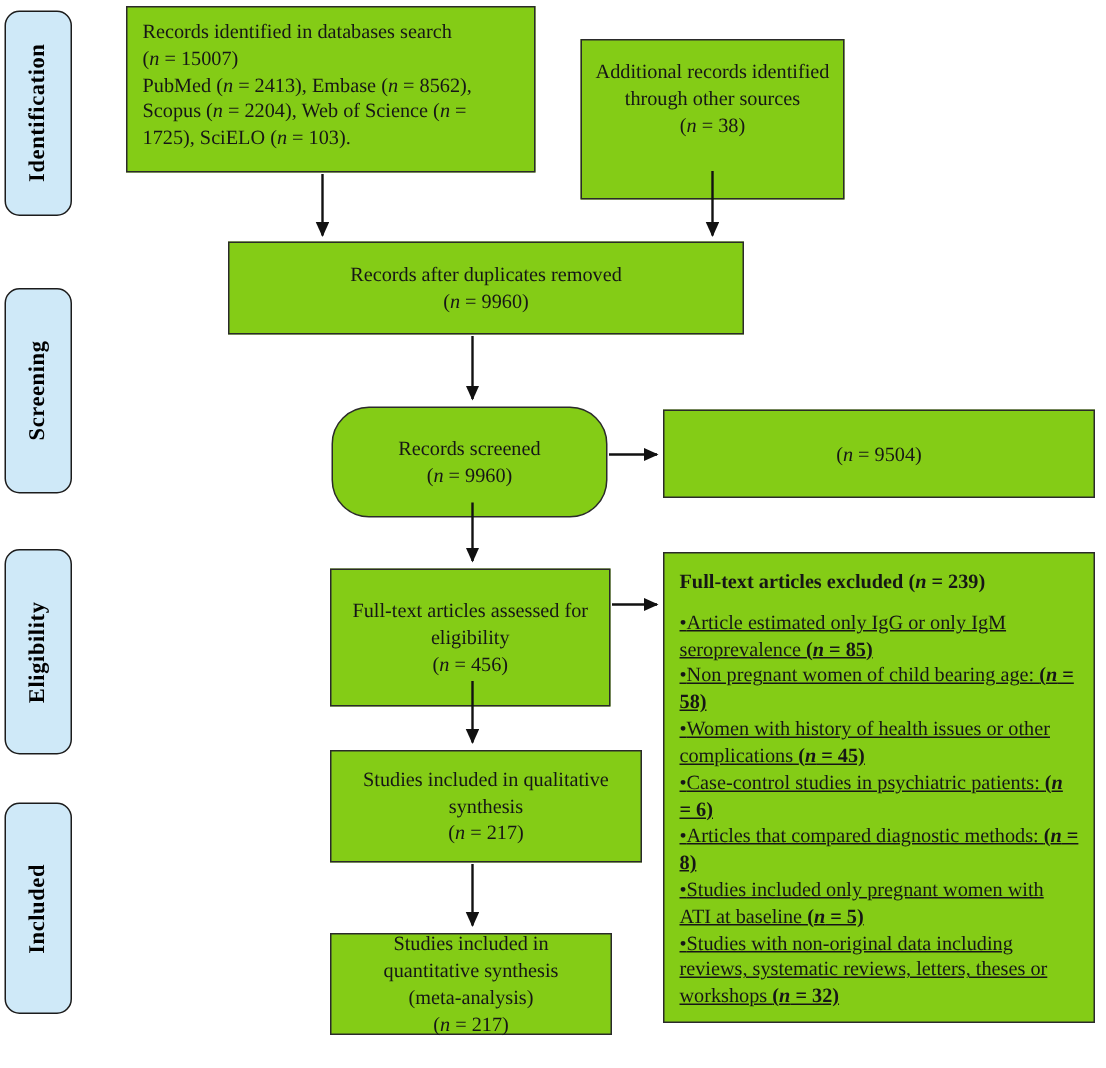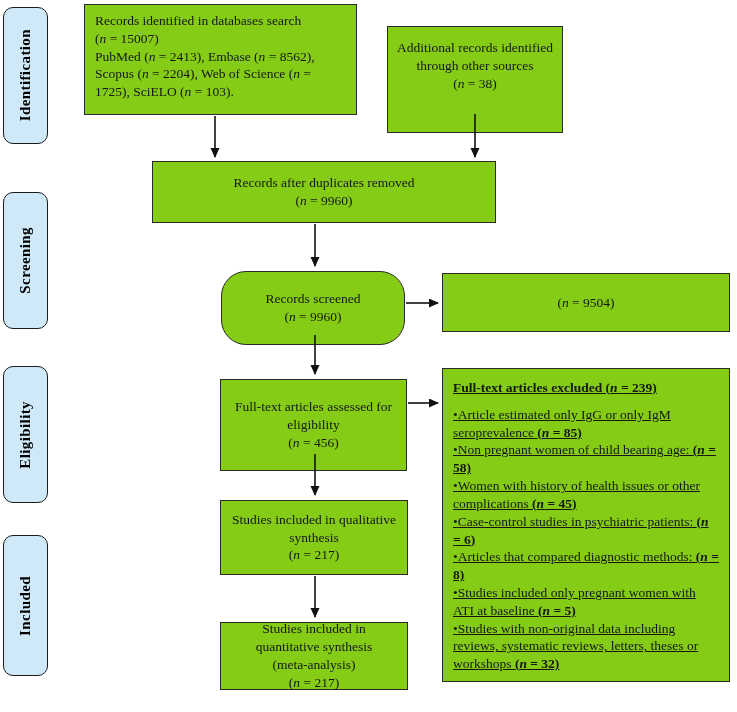--- a/index.html
+++ b/index.html
@@ -21,21 +21,21 @@
   .box {
     position:absolute; box-sizing:border-box; background:#84cc16;
     border:1.6px solid #2a2a2a; font-size:13.5px; line-height:1.32;
   }
   .box.center {
     display:flex; flex-direction:column; justify-content:center;
     align-items:center; text-align:center; padding:4px 8px;
   }
   .box.leftalign { padding:7px 10px 6px 10px; text-align:left; }
   .count { font-weight:400; }
-  .excl-title { font-weight:700; margin:3px 0 9px 0;text-decoration:underline; }
+  .excl-title { font-weight:700; margin:3px 0 9px 0; }
   .bullet { margin:0;text-decoration:underline; }
   .bullet::before { content:"\2022 "; }
   svg.arrows { position:absolute; left:0; top:0; pointer-events:none; }
 </style>
 </head>
 <body>
 
 <div class="canvas">
 
   <div class="stage" style="left:3px; top:7px; width:45px; height:137px;">
@@ -87,21 +87,21 @@
       <div class="bullet">Article estimated only IgG or only IgM seroprevalence <b>(<i>n</i> = 85)</b></div>
       <div class="bullet">Non pregnant women of child bearing age: <b>(<i>n</i> = 58)</b></div>
       <div class="bullet">Women with history of health issues or other complications <b>(<i>n</i> = 45)</b></div>
       <div class="bullet">Case-control studies in psychiatric patients: <b>(<i>n</i> = 6)</b></div>
       <div class="bullet">Articles that compared diagnostic methods: <b>(<i>n</i> = 8)</b></div>
       <div class="bullet">Studies included only pregnant women with ATI at baseline <b>(<i>n</i> = 5)</b></div>
       <div class="bullet">Studies with non-original data including reviews, systematic reviews, letters, theses or workshops <b>(<i>n</i> = 32)</b></div>
     </div>
   </div>
 
-  <div class="box center" style="left:220px; top:500px; width:188px; height:75px;text-align:center;">
+  <div class="box center" style="left:220px; top:500px; width:208px; height:75px;text-align:center;">
     <div>Studies included in qualitative synthesis</div>
     <div class="count">(<i>n</i> = 217)</div>
   </div>
 
   <div class="box center" style="left:220px; top:622px; width:188px; height:68px;">
     <div>Studies included in quantitative synthesis</div>
     <div>(meta-analysis)</div>
     <div class="count">(<i>n</i> = 217)</div>
   </div>
 

